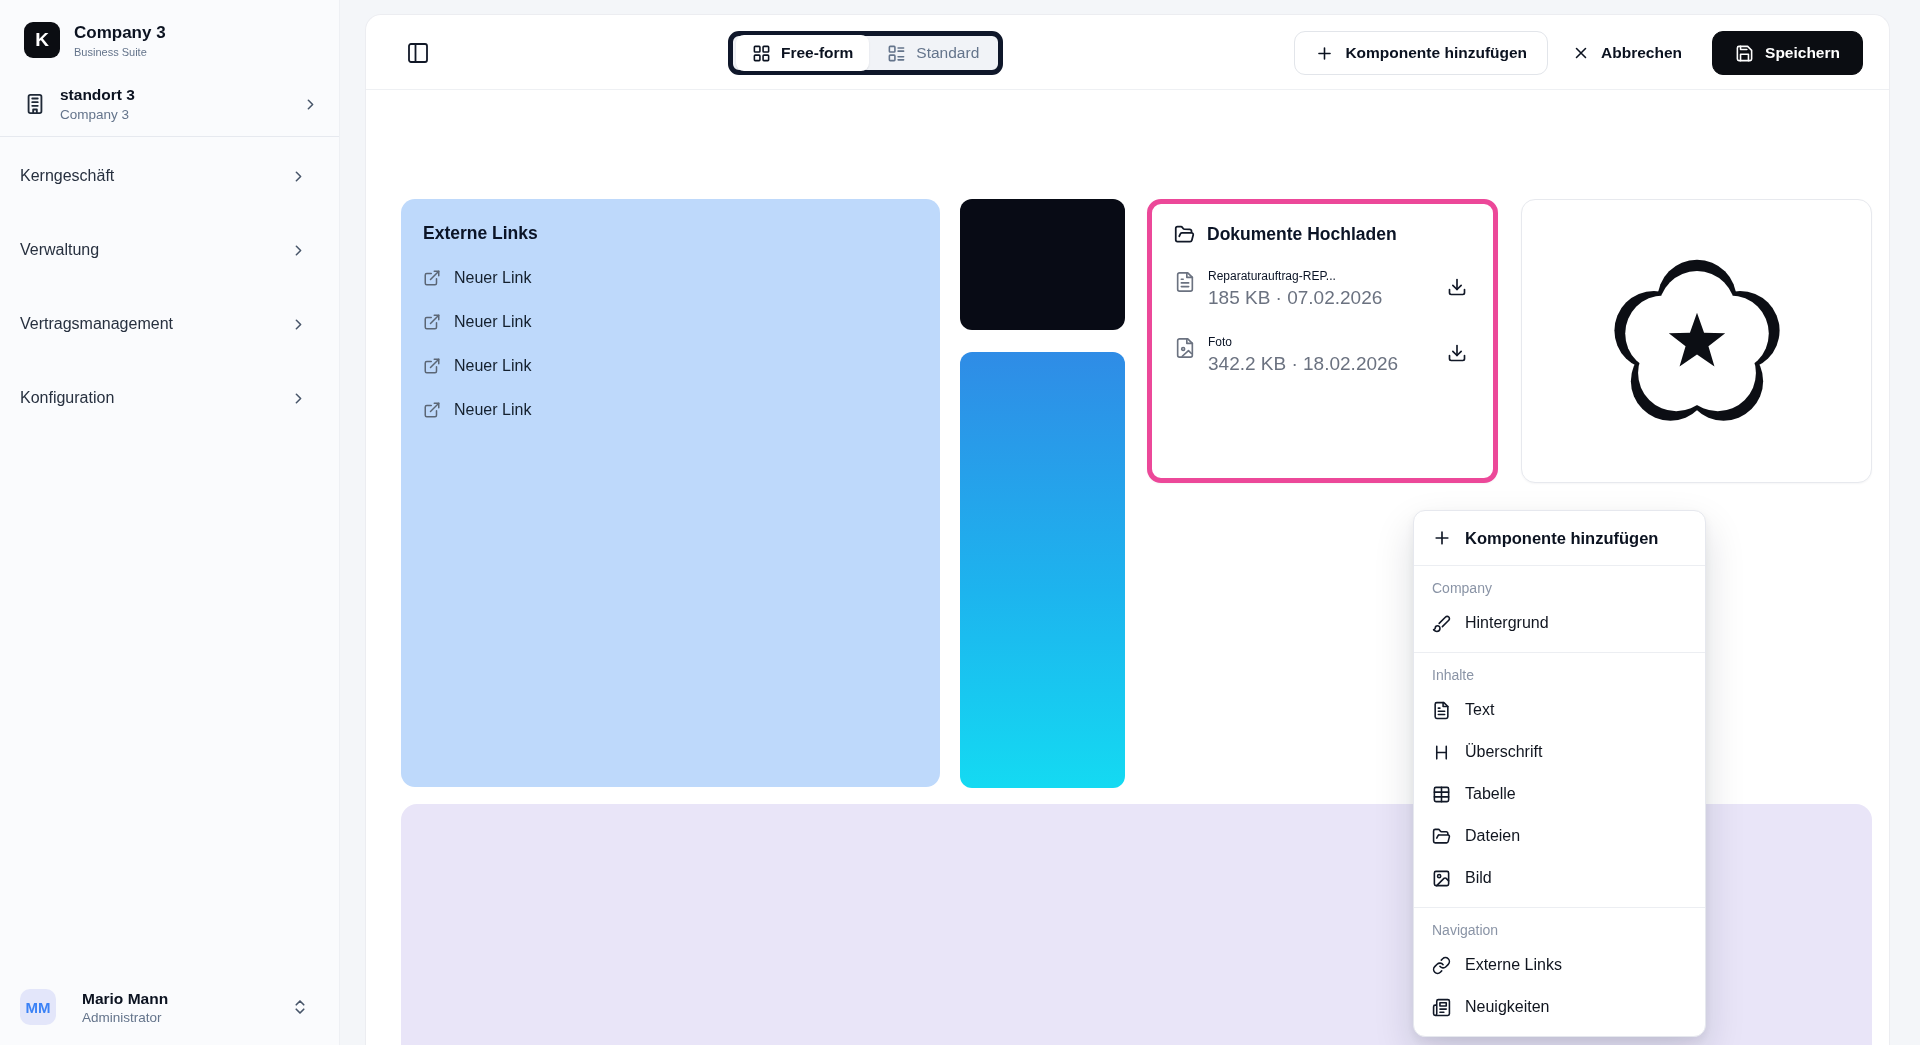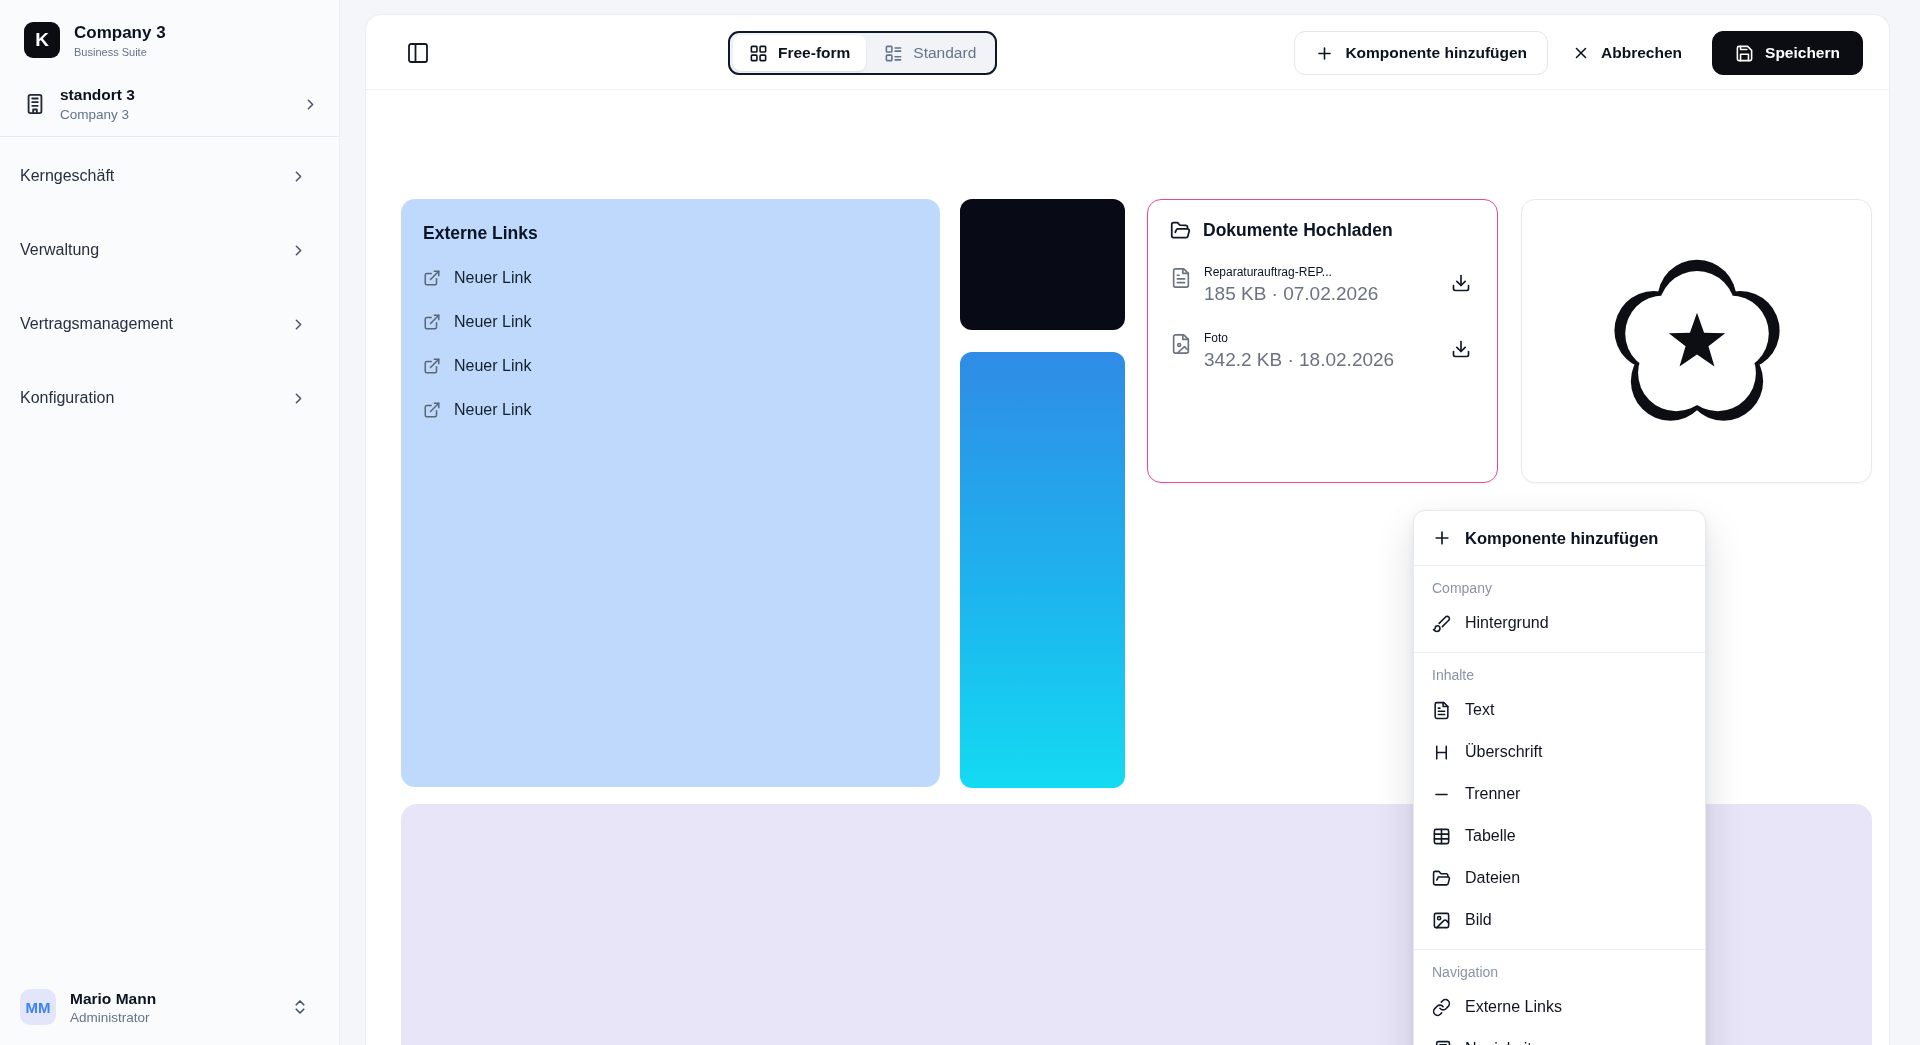--- a/index.html
+++ b/index.html
@@ -45,40 +45,40 @@
   .sb-item-label { font-size:16px; color:#27303f; font-weight:500; }
 
   .user-row {
     position:absolute; left:0; right:0; bottom:0; height:66px;
     display:flex; align-items:center; gap:14px; padding:0 30px 10px 20px;
   }
   .avatar {
     width:36px; height:36px; border-radius:10px; background:#e3e6fa; color:#3b82f6;
     font-size:15px; font-weight:700; display:flex; align-items:center; justify-content:center;
   }
-  .user-texts { flex:1; }
+  .user-texts { flex:1;margin-left:12px; }
   .user-name { font-size:15.5px; font-weight:700; color:#0b1220; }
   .user-role { font-size:13.5px; color:#64748b; margin-top:2px; }
 
   
   .panel {
     position:absolute; left:365px; top:14px; width:1525px; height:1031px;
     background:#ffffff; border:1px solid #ecedf1; border-bottom:none;
     border-radius:16px 16px 0 0;
   }
   .panel-header {
     position:relative; height:75px; border-bottom:1px solid #eef0f3;
   }
   .toggle-btn {
     position:absolute; left:40px; top:26px; width:24px; height:24px;
     background:none; border:none; color:#111827; cursor:pointer;
   }
   .segmented {
     position:absolute; left:362px; top:16px; height:44px;
-    background:#f1f3f7; border:2px solid #0f172a; border-radius:11px;
+    background:#f1f3f7; border:5px solid #0f172a; border-radius:11px;
     display:flex; align-items:center; padding:3px; gap:2px;
   }
   .seg {
     height:36px; display:flex; align-items:center; gap:10px;
     padding:0 16px; border-radius:8px; font-size:15.5px; cursor:pointer;
     color:#64748b; border:none; background:transparent; font-family:inherit;
   }
   .seg.active {
     background:#ffffff; color:#0b1220; font-weight:600;
     box-shadow:0 1px 2px rgba(15,23,42,.10);
@@ -116,21 +116,21 @@
     background:linear-gradient(180deg,#2f8ce6 0%, #1db4ee 55%, #14daf2 100%);
     border-radius:12px;
   }
   .block-purple {
     position:absolute; left:35px; top:714px; width:1471px; height:284px;
     background:#e9e5f8; border-radius:16px;
   }
 
   .card-docs {
     position:absolute; left:781px; top:109px; width:351px; height:284px;
-    background:#fff; border:1px solid #ec4899; border-radius:14px;
+    background:#fff; border:5px solid #ec4899; border-radius:14px;
     box-shadow:0 1px 2px rgba(15,23,42,.04); padding:20px 22px;
   }
   .docs-title-row { display:flex; align-items:center; gap:12px; margin-bottom:24px; }
   .docs-title { font-size:17.5px; font-weight:700; color:#0b1426; }
   .file-row { display:flex; align-items:flex-start; gap:12px; margin-bottom:26px; }
   .file-icon { color:#6b7280; margin-top:2px; flex:none; }
   .file-texts { flex:1; }
   .file-name { font-size:12px; font-weight:400; color:#0b1426; }
   .file-meta { font-size:19px; color:#6b7280; margin-top:4px; }
   .dl-btn { background:none; border:none; color:#111827; cursor:pointer; padding:4px; margin-top:4px; }
@@ -482,28 +482,20 @@
           <span class="mi-icon">
             <svg width="19" height="19" viewBox="0 0 24 24" fill="none" stroke="currentColor" stroke-width="2" stroke-linecap="round" stroke-linejoin="round">
                 <path d="M6 4v16M18 4v16M6 12h12"></path>
               </svg>
           </span>
           <span class="menu-item-label">Überschrift</span>
         </div>
         <div class="menu-item">
           <span class="mi-icon">
             <svg width="19" height="19" viewBox="0 0 24 24" fill="none" stroke="currentColor" stroke-width="2" stroke-linecap="round" stroke-linejoin="round">
-                <path d="M5 12h14"></path>
-              </svg>
-          </span>
-          <span class="menu-item-label">Trenner</span>
-        </div>
-        <div class="menu-item">
-          <span class="mi-icon">
-            <svg width="19" height="19" viewBox="0 0 24 24" fill="none" stroke="currentColor" stroke-width="2" stroke-linecap="round" stroke-linejoin="round">
                 <rect x="3" y="3" width="18" height="18" rx="2"></rect>
                 <path d="M3 9h18M3 15h18M12 3v18"></path>
               </svg>
           </span>
           <span class="menu-item-label">Tabelle</span>
         </div>
         <div class="menu-item">
           <span class="mi-icon">
             <svg width="19" height="19" viewBox="0 0 24 24" fill="none" stroke="currentColor" stroke-width="2" stroke-linecap="round" stroke-linejoin="round">
                 <path d="m6 14 1.45-2.9A2 2 0 0 1 9.24 10H20a2 2 0 0 1 1.94 2.5l-1.55 6a2 2 0 0 1-1.94 1.5H4a2 2 0 0 1-2-2V5a2 2 0 0 1 2-2h3.93a2 2 0 0 1 1.66.9l.82 1.2a2 2 0 0 0 1.66.9H18a2 2 0 0 1 2 2v2"></path>

